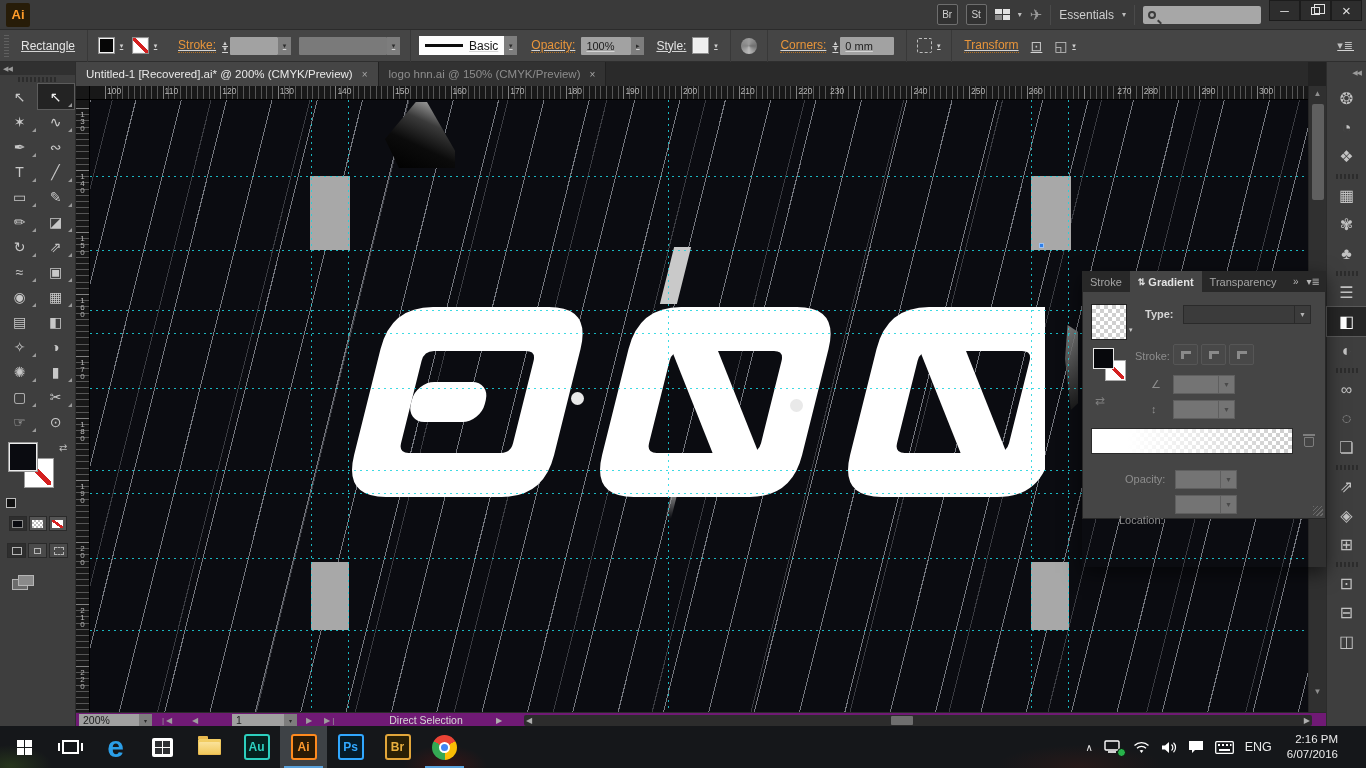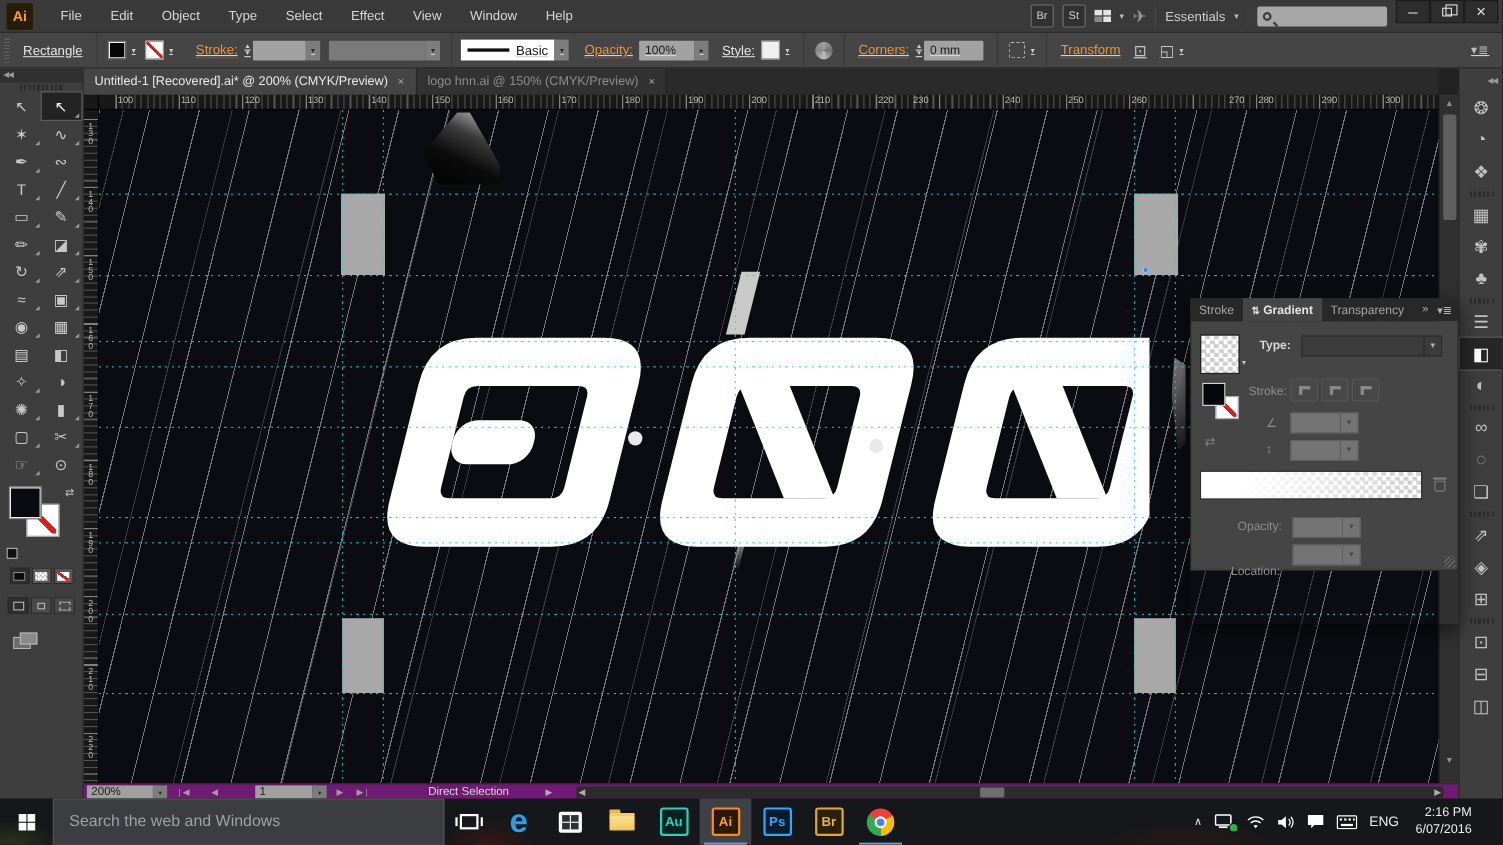--- a/index.html
+++ b/index.html
@@ -207,32 +207,20 @@
   .show-desk { width:5px; border-left:1px solid #3c3e42; margin-left:6px; }
   .badge { position:absolute; right:-4px; bottom:-3px; width:9px; height:9px; border-radius:50%; background:#27b24a; border:1px solid #0c0c0c; }
 </style>
 </head>
 <body>
 
 <div class="screen">
 
   <div class="menubar">
     <div class="ai-logo">Ai</div>
-    <div class="menu-items">
-
-    <span class="mi">File</span>
-        <span class="mi">Edit</span>
-        <span class="mi">Object</span>
-        <span class="mi">Type</span>
-        <span class="mi">Select</span>
-        <span class="mi">Effect</span>
-        <span class="mi">View</span>
-        <span class="mi">Window</span>
-        <span class="mi">Help</span>
-      </div>
     <div class="mb-right">
       <span class="sq-btn">Br</span>
       <span class="sq-btn">St</span>
       <span class="layout-ic">
           <i></i>
           <i></i>
           <i></i>
           <i></i>
         </span>
       <span class="caret">▾</span>
@@ -708,23 +696,20 @@
 
   <div class="taskbar">
     <div class="start">
       <span class="win-logo">
           <i></i>
           <i></i>
           <i></i>
           <i></i>
         </span>
     </div>
-    <div class="tb-search">
-      <span>Search the web and Windows</span>
-    </div>
     <div class="taskview">
         <span class="tv-ic"></span>
       </div>
     <div class="apps">
       <div class="app">
           <span class="edge-e">e</span>
         </div>
       <div class="app">
           <span class="store-ic">
             <i></i>

